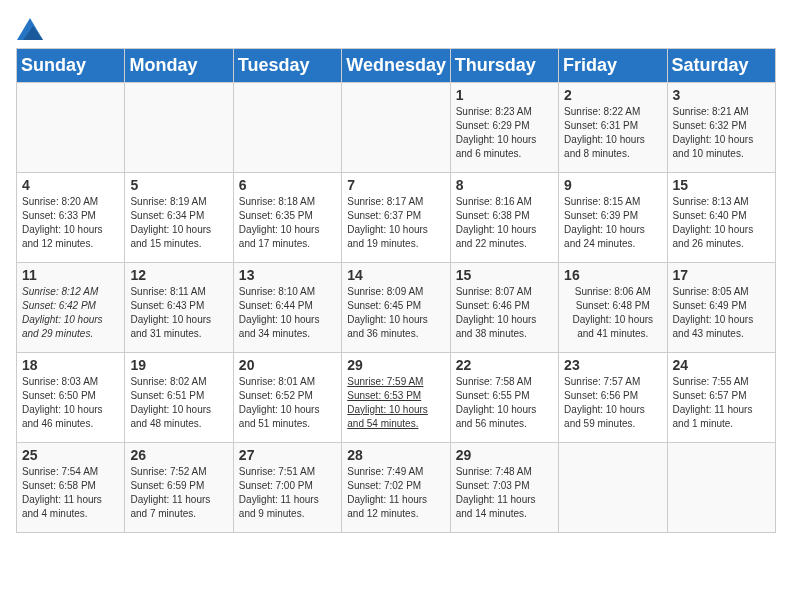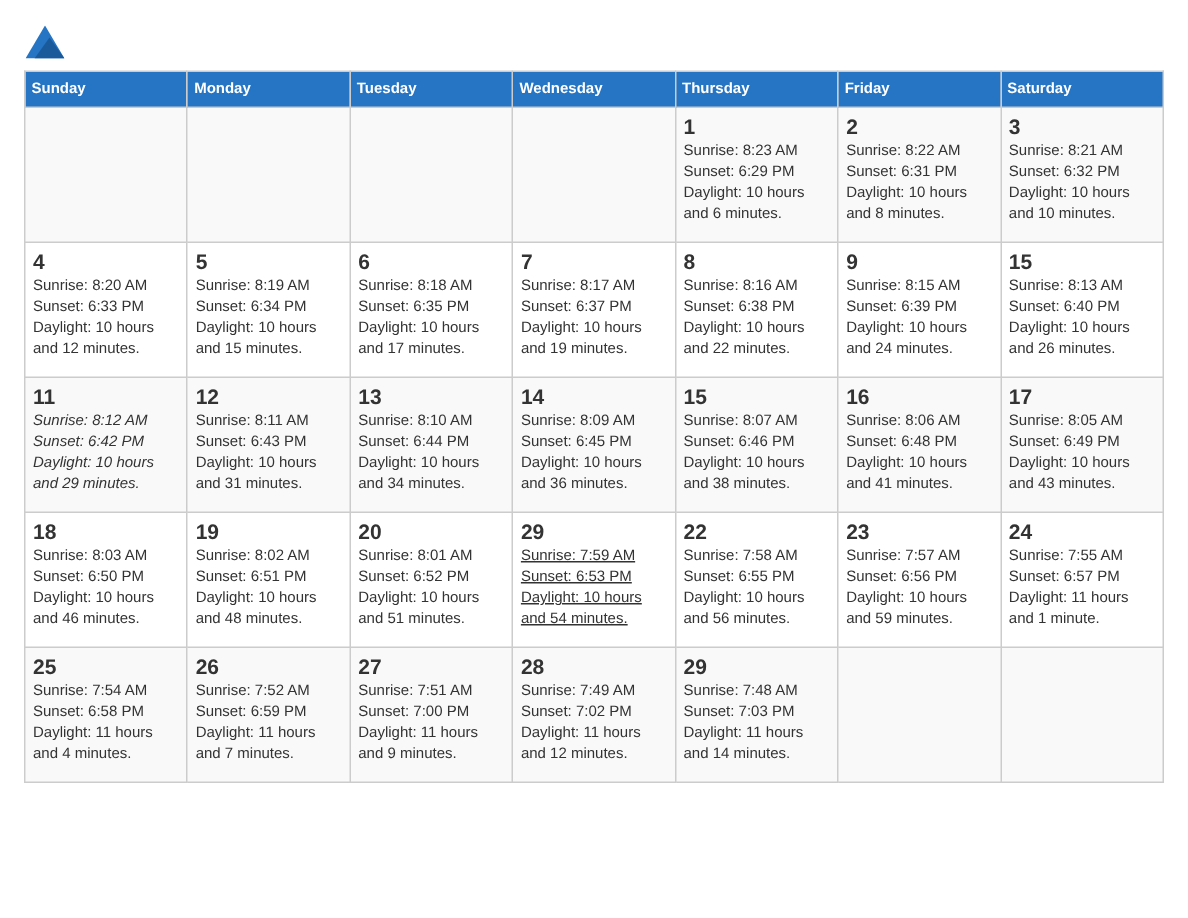--- a/index.html
+++ b/index.html
@@ -36,21 +36,21 @@
       color: #333;
     }
     table {
       width: 100%;
       border-collapse: collapse;
       table-layout: fixed;
     }
     thead tr th {
       background-color: #2575c4;
       color: #fff;
-      font-size: 10px;
+      font-size: 18px;
       font-weight: bold;
       padding: 6px 4px;
       text-align: left;
       border: 1px solid #ccc;
     }
     tbody tr td {
       vertical-align: top;
       border: 1px solid #ccc;
       padding: 4px 5px;
       font-size: 11px;
@@ -222,21 +222,21 @@
         </td>
         <td>
           <span class="day-number">15</span>
           <div class="day-info" style="white-space: pre-line;">Sunrise: 8:07 AM
 Sunset: 6:46 PM
 Daylight: 10 hours
 and 38 minutes.</div>
         </td>
         <td>
           <span class="day-number">16</span>
-          <div class="day-info" style="white-space: pre-line;">Sunrise: 8:06 AM
+          <div class="day-info" style="white-space: pre-line; text-align: center;">Sunrise: 8:06 AM
 Sunset: 6:48 PM
 Daylight: 10 hours
 and 41 minutes.</div>
         </td>
         <td>
           <span class="day-number">17</span>
           <div class="day-info" style="white-space: pre-line;">Sunrise: 8:05 AM
 Sunset: 6:49 PM
 Daylight: 10 hours
 and 43 minutes.</div>

